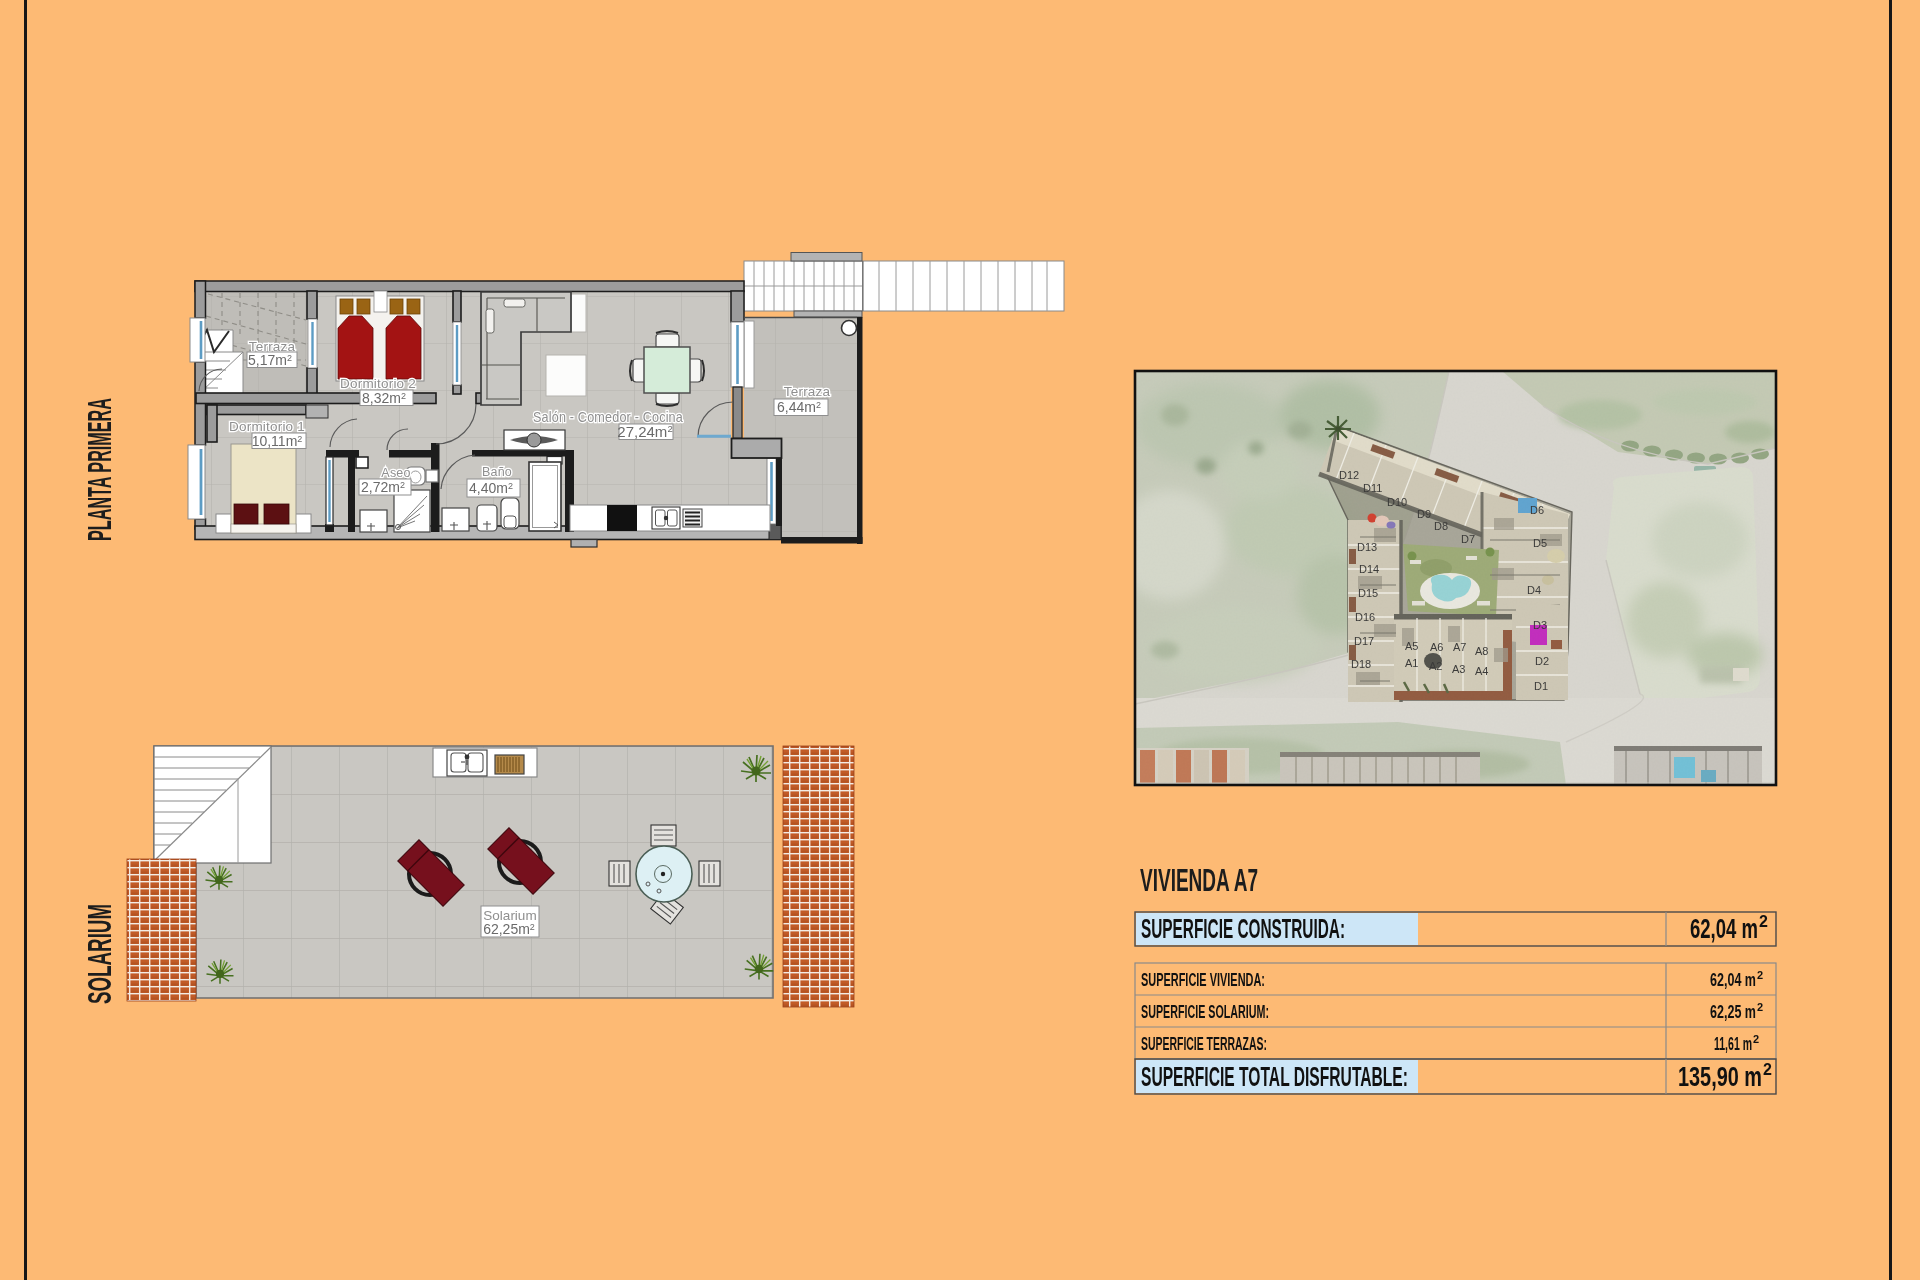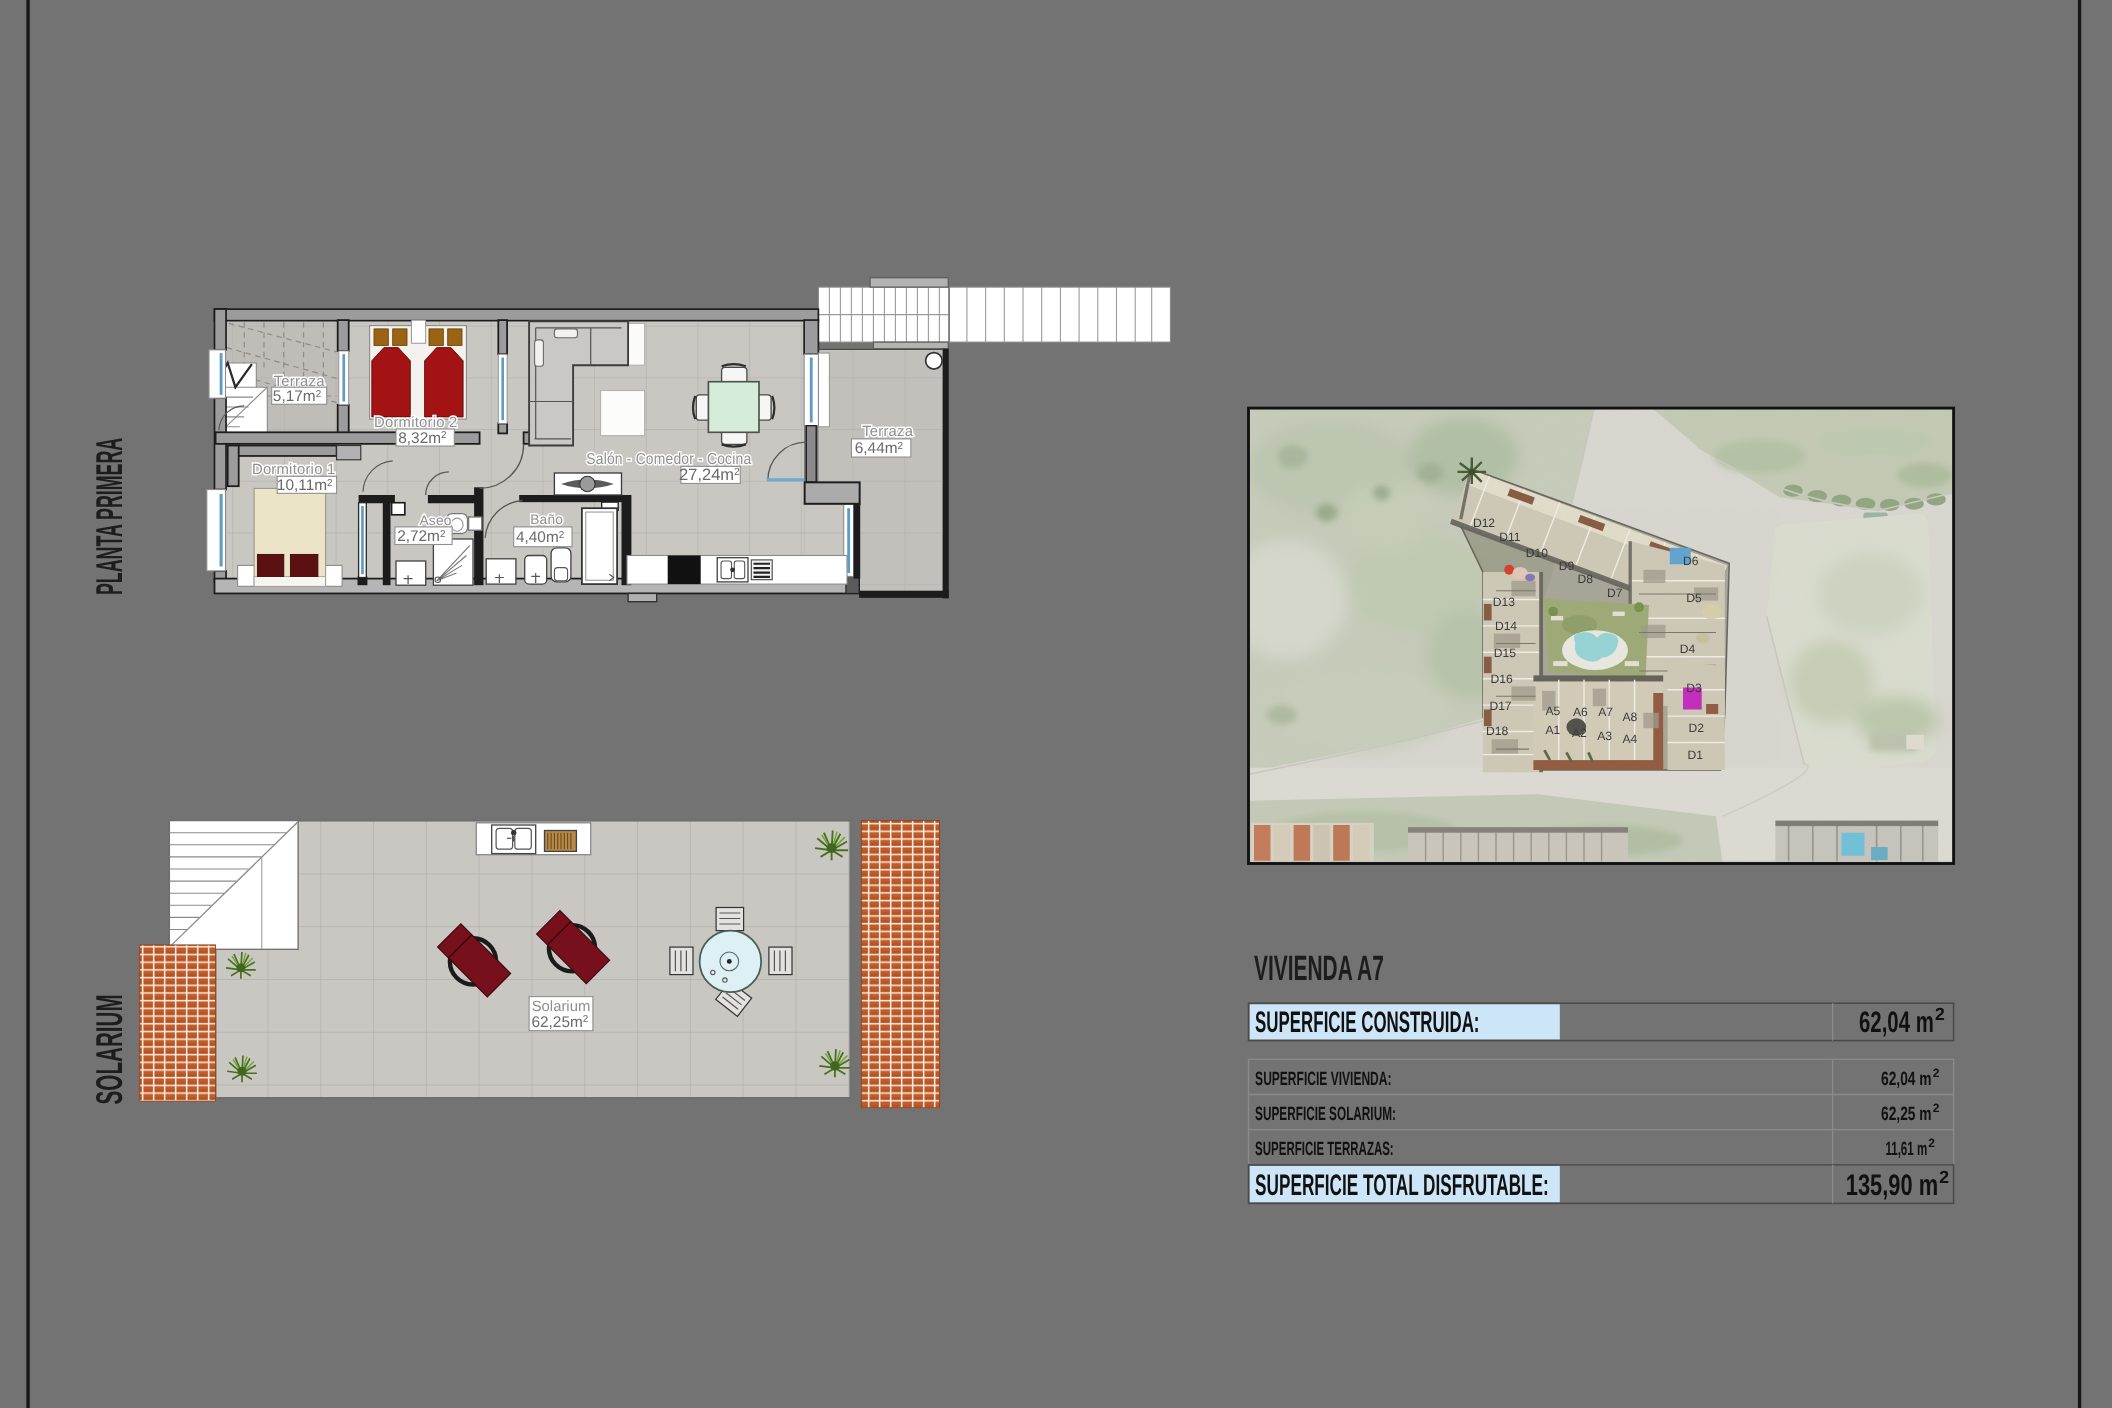--- a/index.html
+++ b/index.html
@@ -1,16 +1,16 @@
 <!DOCTYPE html>
 <html><head>
 <meta charset="utf-8">
 <style>
   html,body{margin:0;padding:0;background:#fff;}
-  #page{position:relative;width:1920px;height:1280px;background:#737373;overflow:hidden;
+  #page{position:relative;width:1920px;height:1280px;background:#fdba74;overflow:hidden;
         font-family:"Liberation Sans", sans-serif;}
   svg text{font-family:"Liberation Sans", sans-serif;}
 </style>
 </head>
 <body>
 <div id="page">
 <svg width="1920" height="1280" viewBox="0 0 1920 1280" xmlns="http://www.w3.org/2000/svg">
 <defs>
   <pattern id="tiles" width="47" height="47" patternUnits="userSpaceOnUse" x="212" y="296">
     <rect width="47" height="47" fill="none"></rect>

